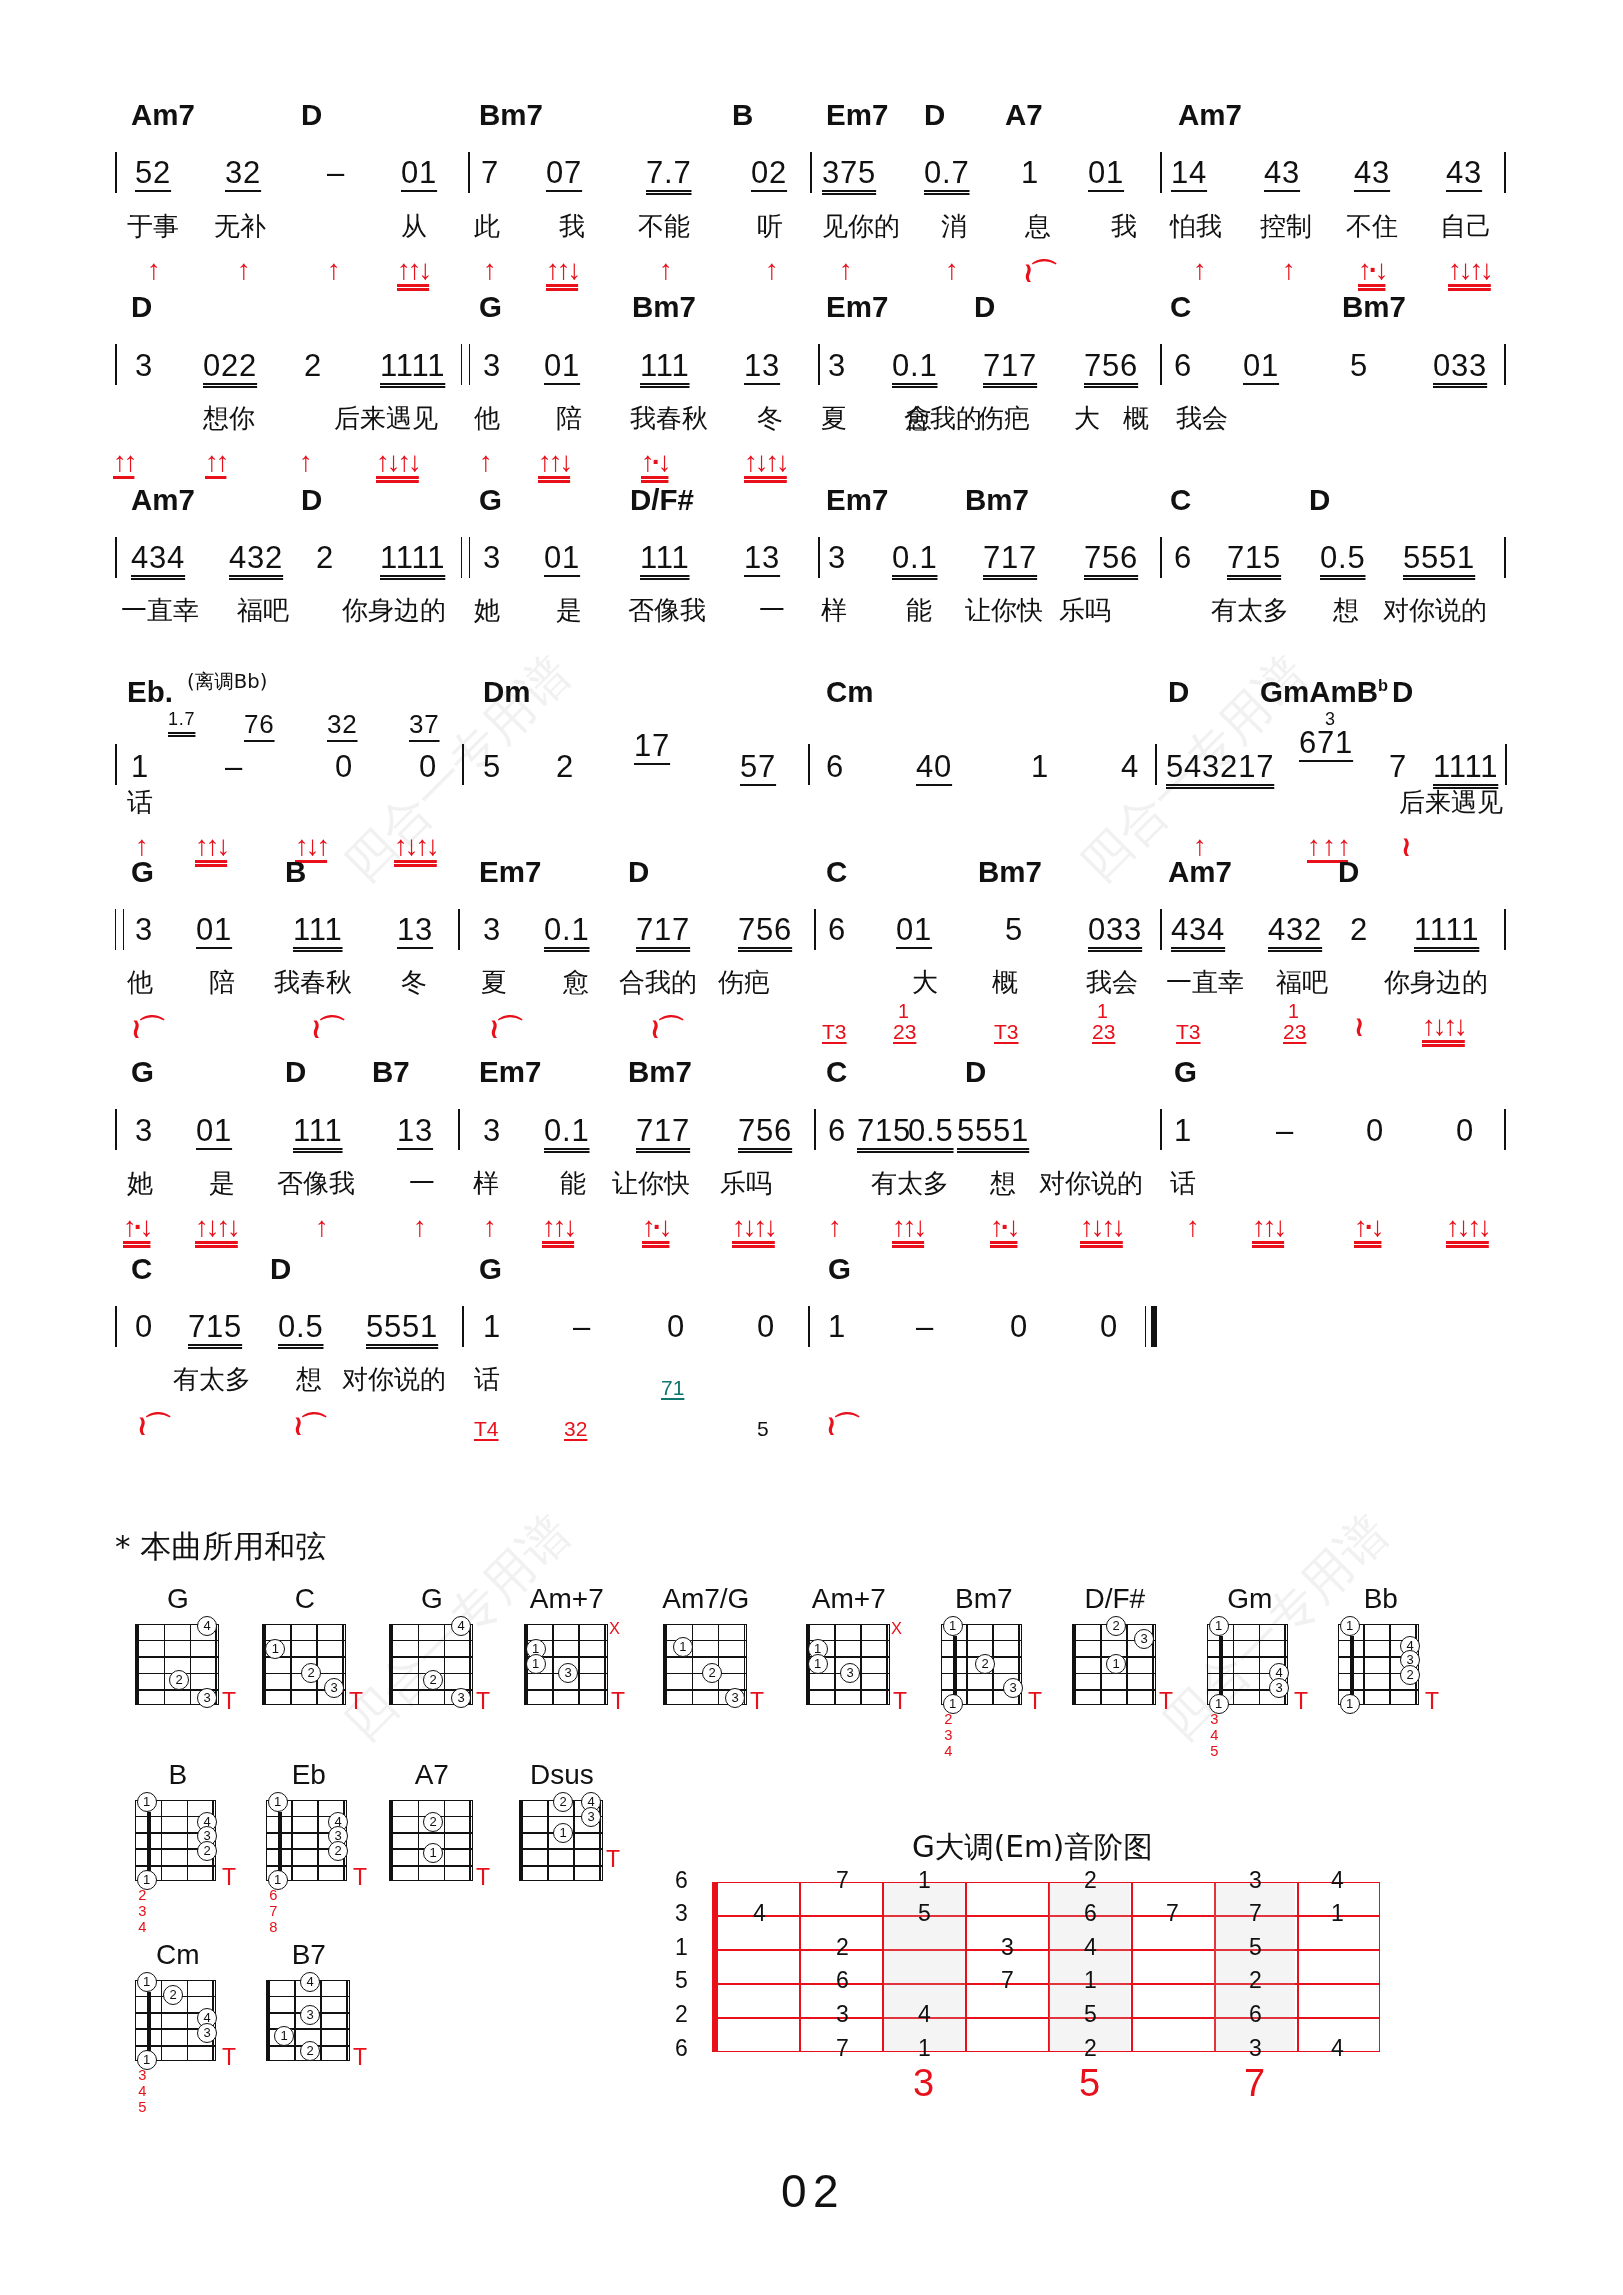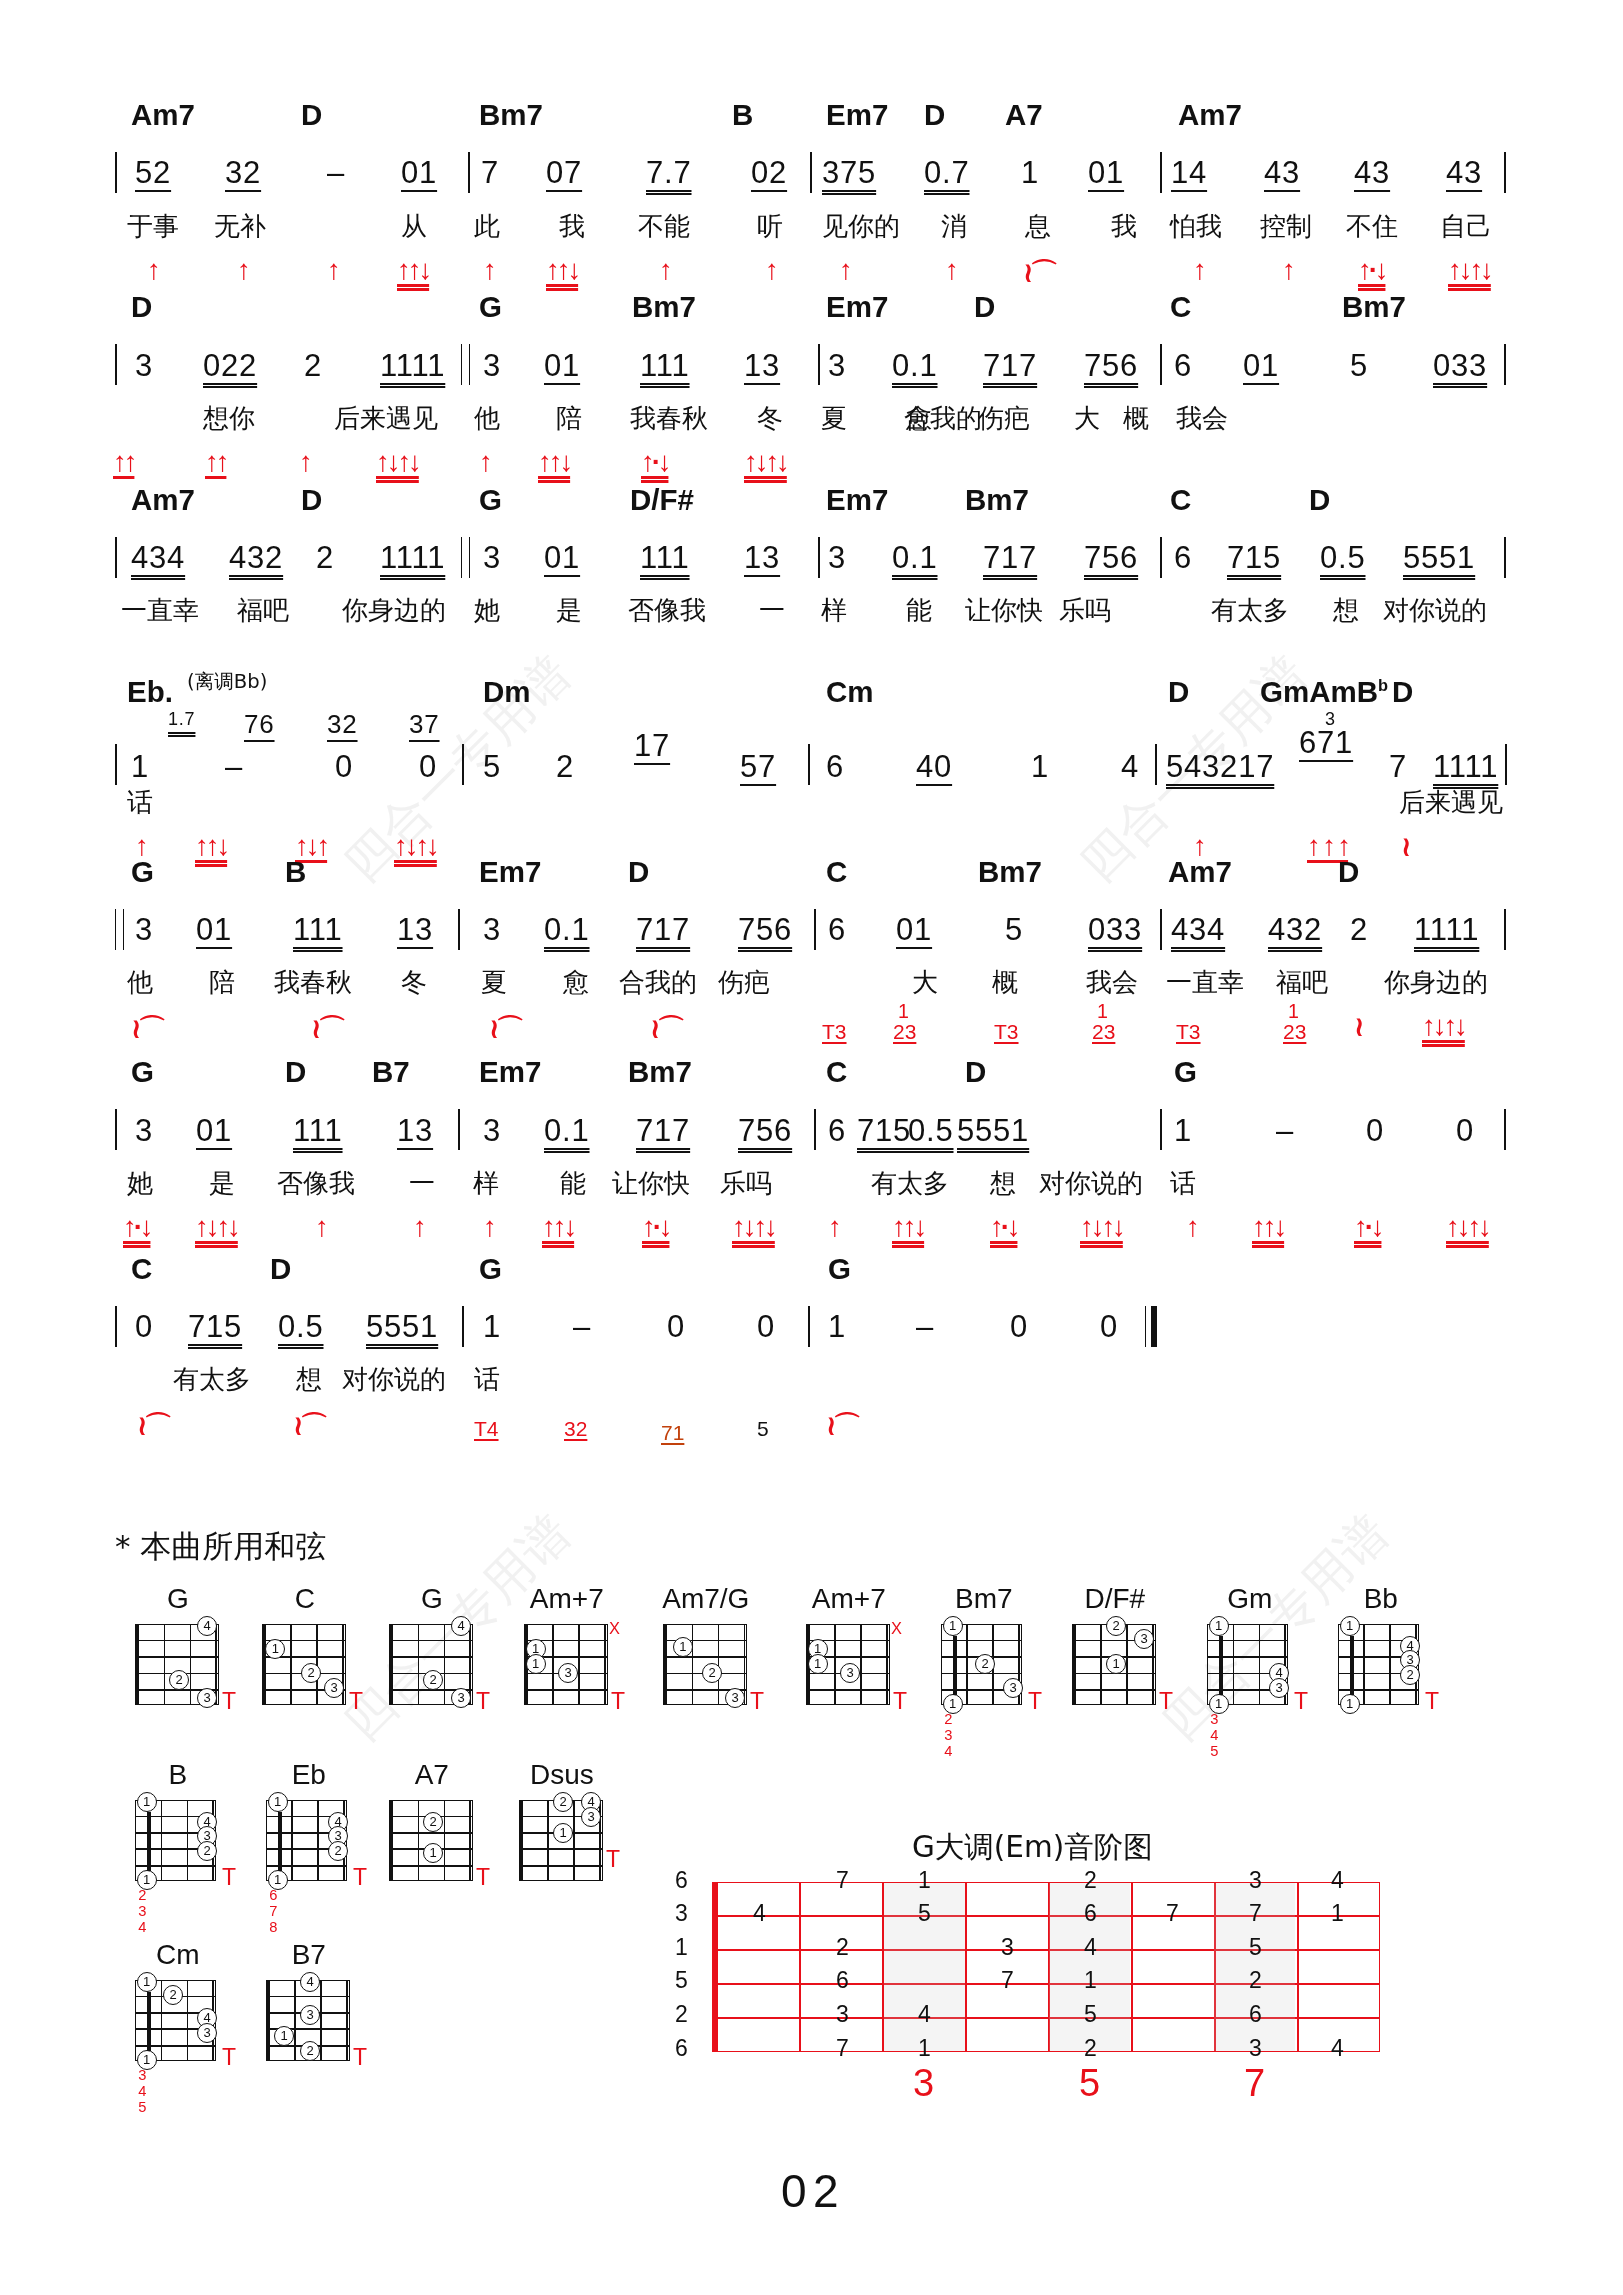--- a/index.html
+++ b/index.html
@@ -373,21 +373,21 @@
     <div class="finalbar" style="left:1145px;top:1306px;"></div>
     <div class="lyric" style="left:173px;top:1362px;">有太多</div>
     <div class="lyric" style="left:296px;top:1362px;">想</div>
     <div class="lyric" style="left:342px;top:1362px;">对你说的</div>
     <div class="lyric" style="left:474px;top:1362px;">话</div>
     <div class="strum" style="left:137px;top:1407px;">≀⌒</div>
     <div class="strum" style="left:293px;top:1407px;">≀⌒</div>
     <div class="strum" style="left:826px;top:1407px;">≀⌒</div>
     <div class="tab" style="left:474px;top:1417px;">T4</div>
     <div class="tab" style="left:564px;top:1417px;">32</div>
-    <div class="tab" style="left:661px;top:1421px;color:#c2410c;">71</div>
+    <div class="tab" style="left:661px;top:1376px;color:#0f766e;">71</div>
     <div class="tab" style="left:757px;top:1417px;text-decoration:none;color:#111;">5</div>
   </div>
 <div id="chords">
     <div class="section-title" style="left:115px;top:1526px;">* 本曲所用和弦</div>
     <div class="cd" style="left:135px;top:1624px;">
       <div class="cd-name" style="left:-14.7px;top:-41px;">G</div>
       <div class="grid nut" style="left: 0px; top: 0px; width: 79px; height: 79px; background: repeating-linear-gradient(transparent 0px, transparent 14.7px, rgb(17, 17, 17) 14.7px, rgb(17, 17, 17) 16.4px), repeating-linear-gradient(to right, transparent 0px, transparent 24.5px, rgb(17, 17, 17) 24.5px, rgb(17, 17, 17) 26px);"></div>
       <div class="finger" style="left:62px;top:-8.2px;">4</div>
       <div class="finger" style="left:34px;top:46px;">2</div>
       <div class="finger" style="left:62px;top:64px;">3</div>

